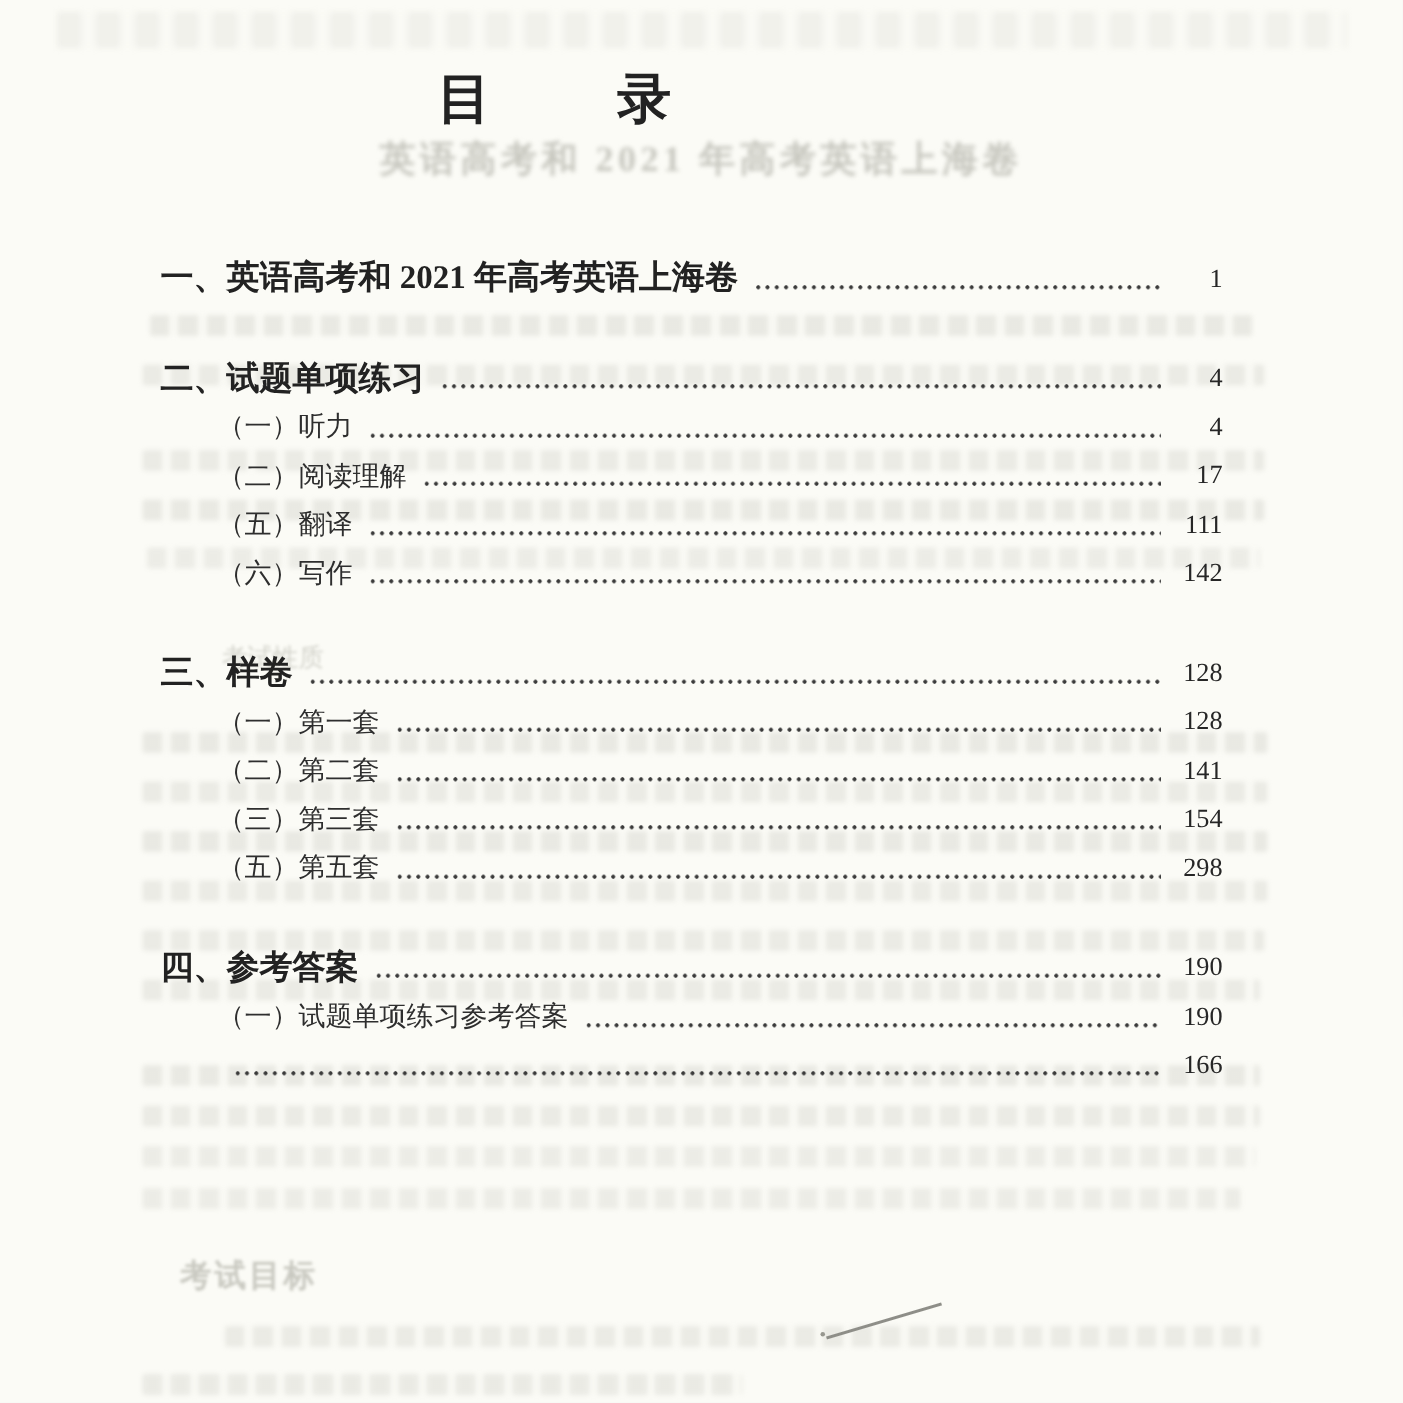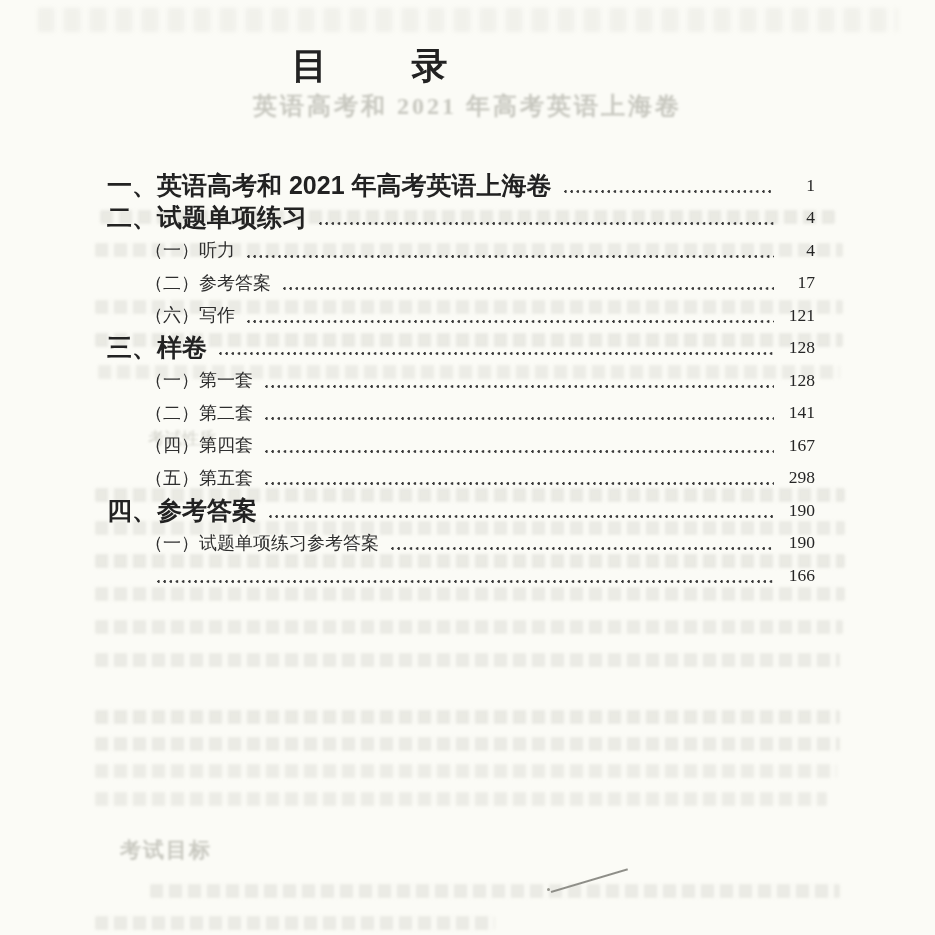--- a/index.html
+++ b/index.html
@@ -70,34 +70,34 @@
     filter:blur(.3px);
   }
   .pen-dot{
     position:absolute;left:547px;top:888px;width:3px;height:3px;border-radius:50%;
     background:#97978f;
   }
   
   .toc{
     position:absolute;top:169px;left:107px;right:120px;
   }
-  .toc-section + .toc-section{}
+  .toc-section + .toc-section{margin-top:34px;}
   .toc-row{
     display:flex;align-items:center;
     height:32.5px;
     white-space:nowrap;
   }
   .toc-row .label{
     flex:0 0 auto;
     color:#2a2a2a;
   }
   .toc-row.level-1 .label{
-    font-family:Liberation Sans, sans-serif;
-    font-weight:bold;
-    font-size:25px;
+    font-family:Liberation Serif, serif;
+    font-weight:bold;
+    font-size:22px;
     color:#222;
   }
   .toc-row.level-2{padding-left:38px;}
   .toc-row.level-2 .label{
     font-family:"Liberation Serif", serif;
     font-weight:normal;
     font-size:18px;
     color:#2e2e2e;
   }
   .toc-row .dots{
@@ -166,50 +166,55 @@
           <span class="label">二、试题单项练习</span>
           <span class="dots"></span>
           <span class="pagenum">4</span>
         </div>
         <div class="toc-row level-2">
           <span class="label">（一）听力</span>
           <span class="dots"></span>
           <span class="pagenum">4</span>
         </div>
         <div class="toc-row level-2">
-          <span class="label">（二）参考答案</span>
+          <span class="label">（二）阅读理解</span>
           <span class="dots"></span>
           <span class="pagenum">17</span>
         </div>
         <div class="toc-row level-2">
+          <span class="label">（五）翻译</span>
+          <span class="dots"></span>
+          <span class="pagenum">111</span>
+        </div>
+        <div class="toc-row level-2">
           <span class="label">（六）写作</span>
           <span class="dots"></span>
-          <span class="pagenum">121</span>
+          <span class="pagenum">142</span>
         </div>
       </div>
       <div class="toc-section">
         <div class="toc-row level-1">
           <span class="label">三、样卷</span>
           <span class="dots"></span>
           <span class="pagenum">128</span>
         </div>
         <div class="toc-row level-2">
           <span class="label">（一）第一套</span>
           <span class="dots"></span>
           <span class="pagenum">128</span>
         </div>
         <div class="toc-row level-2">
           <span class="label">（二）第二套</span>
           <span class="dots"></span>
           <span class="pagenum">141</span>
         </div>
         <div class="toc-row level-2">
-          <span class="label">（四）第四套</span>
-          <span class="dots"></span>
-          <span class="pagenum">167</span>
+          <span class="label">（三）第三套</span>
+          <span class="dots"></span>
+          <span class="pagenum">154</span>
         </div>
         <div class="toc-row level-2">
           <span class="label">（五）第五套</span>
           <span class="dots"></span>
           <span class="pagenum">298</span>
         </div>
       </div>
       <div class="toc-section">
         <div class="toc-row level-1">
           <span class="label">四、参考答案</span>

